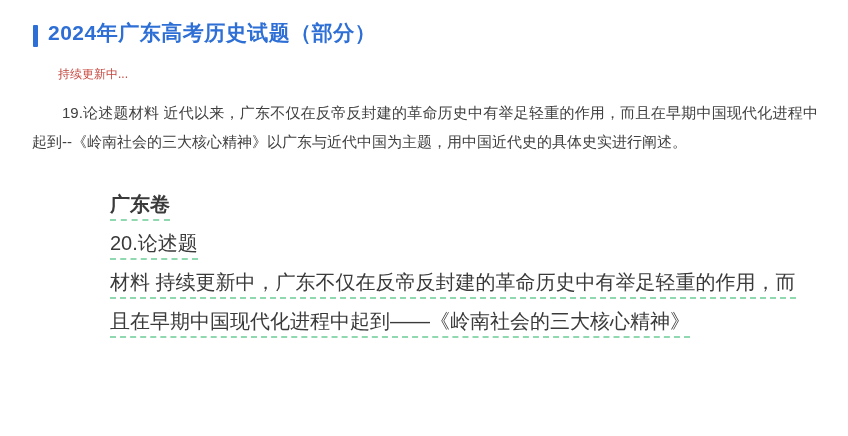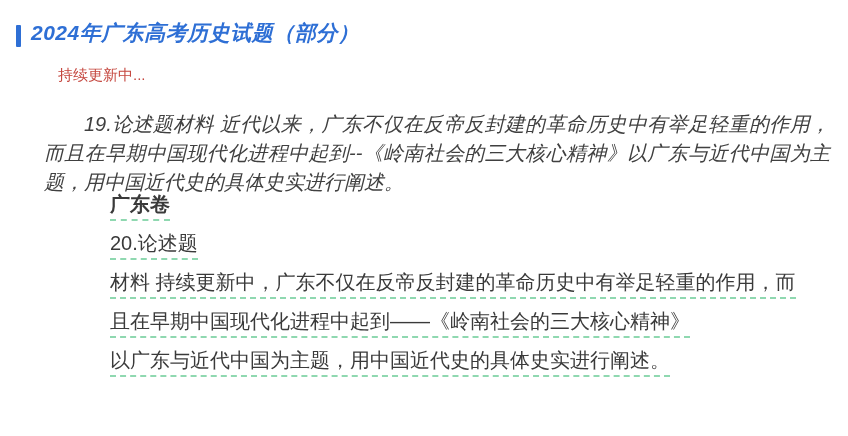--- a/index.html
+++ b/index.html
@@ -10,25 +10,24 @@
   body {
     width: 848px;
     height: 436px;
     overflow: hidden;
     font-family: "Liberation Sans", sans-serif;
     position: relative;
   }
   
   .title-row {
     position: absolute;
-    left: 16px;
+    left: 33px;
     top: 19px;
     display: flex;
     align-items: flex-end;
-    font-style: italic;
   }
   .accent-bar {
     width: 5px;
     height: 22px;
     background: #2e6fd5;
     margin-right: 10px;
     border-radius: 1px;
   }
   .page-title {
     margin: 0;
@@ -37,37 +36,36 @@
     color: #2e6fd5;
     letter-spacing: 0.5px;
     white-space: nowrap;
   }
   
   .status-text {
     position: absolute;
     left: 58px;
     top: 66px;
     margin: 0;
-    font-size: 15px;
+    font-size: 12px;
     color: #c5473f;
     white-space: nowrap;
   }
   
   .question-paragraph {
     position: absolute;
     left: 32px;
     top: 98px;
     width: 786px;
-    margin: 12px;
-    font-size: 20px;
+    margin: 0;
+    font-size: 15px;
     line-height: 29px;
     color: #404040;
     text-indent: 2em;
     text-align: justify;
-    font-style: italic;
   }
   
   .exam-block {
     position: absolute;
     left: 110px;
     top: 193px;
     color: #3a3a3a;
     font-size: 20px;
   }
   .exam-line {
@@ -105,18 +103,15 @@
     </div>
     <div class="exam-line">
       <span>20.论述题</span>
     </div>
     <div class="exam-line">
       <span>材料 持续更新中，广东不仅在反帝反封建的革命历史中有举足轻重的作用，而</span>
     </div>
     <div class="exam-line">
       <span>且在早期中国现代化进程中起到——《岭南社会的三大核心精神》</span>
     </div>
-    <div class="exam-line">
-      <span>以广东与近代中国为主题，用中国近代史的具体史实进行阐述。</span>
-    </div>
   </div>
 
 </div>
 
 </body></html>

